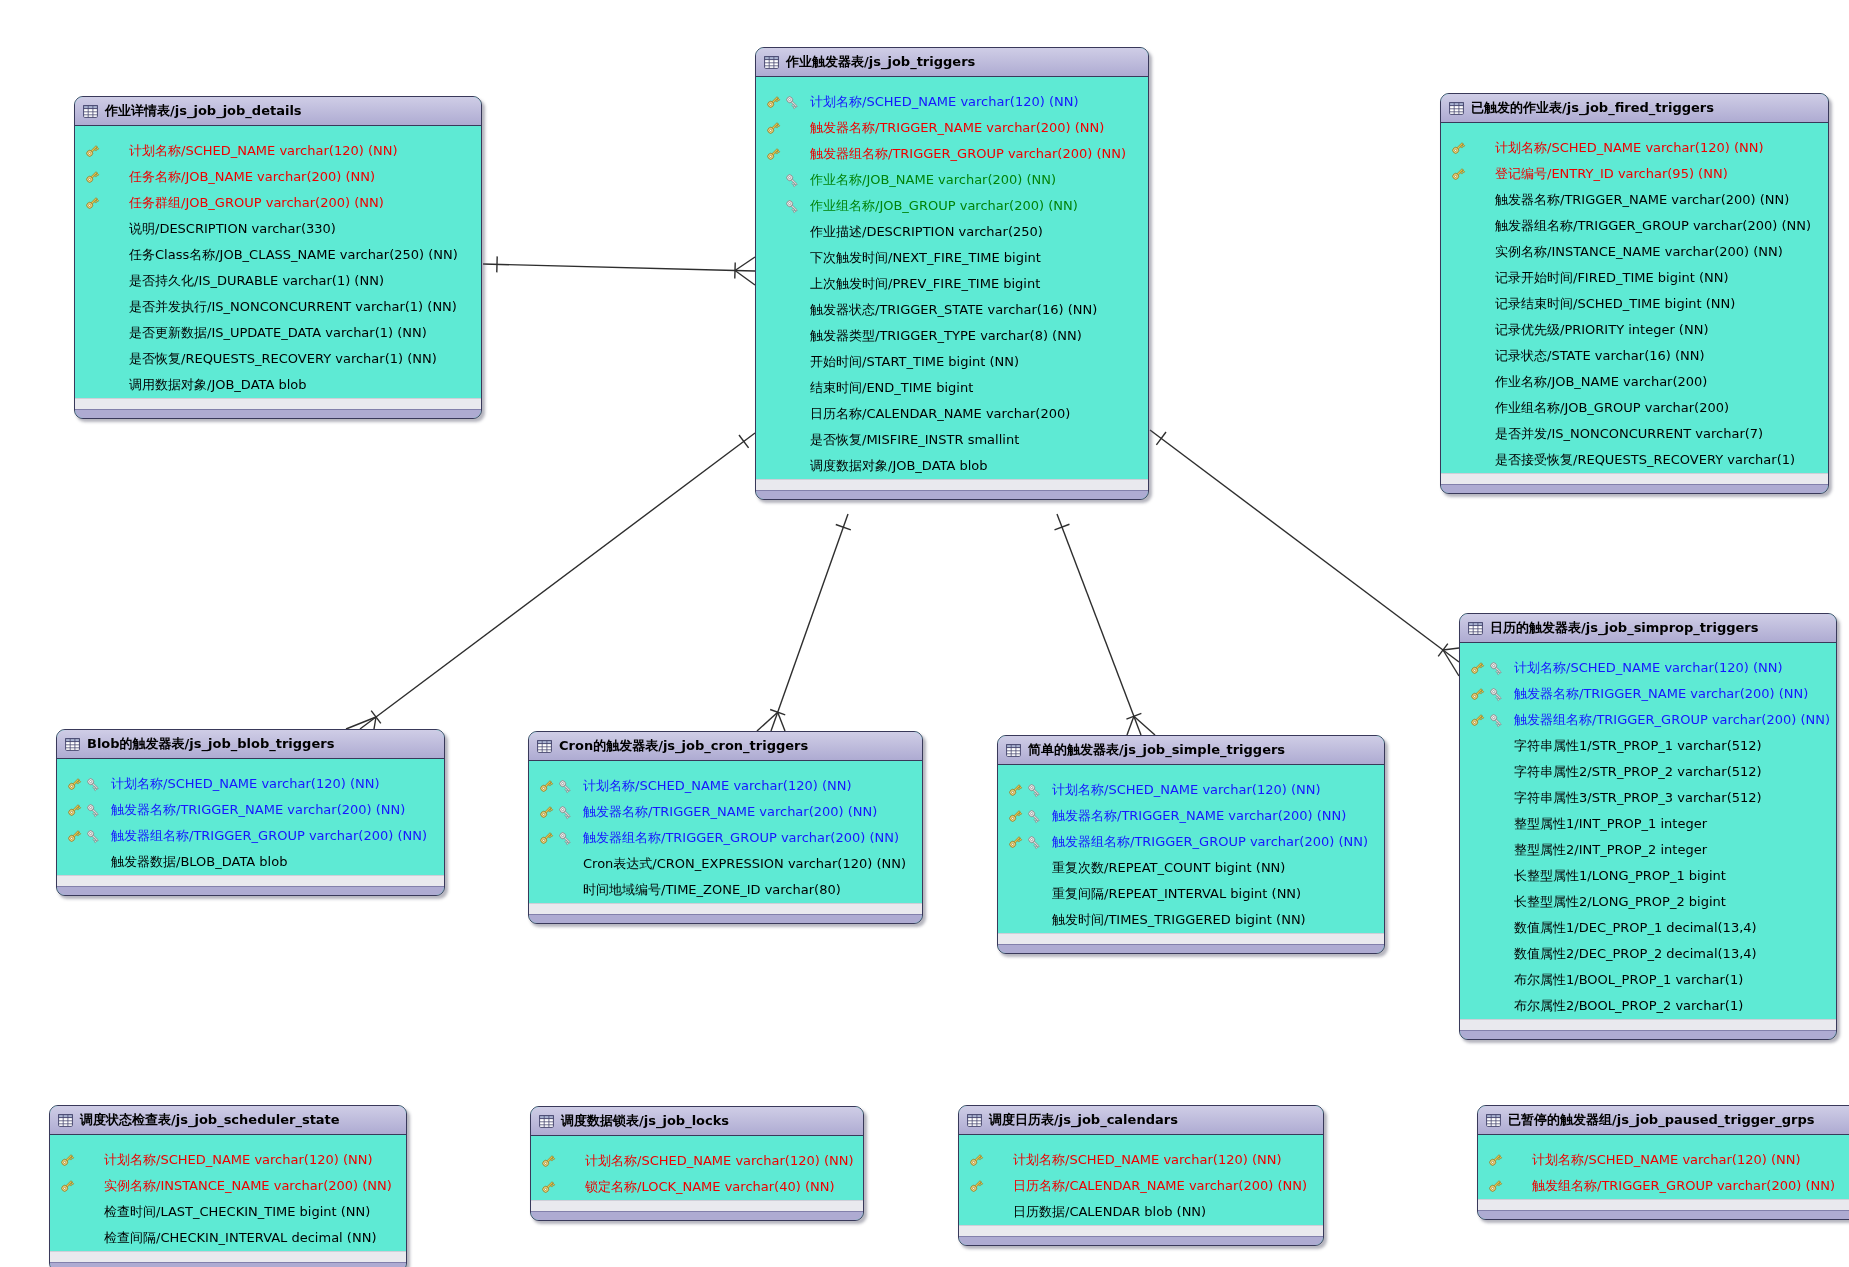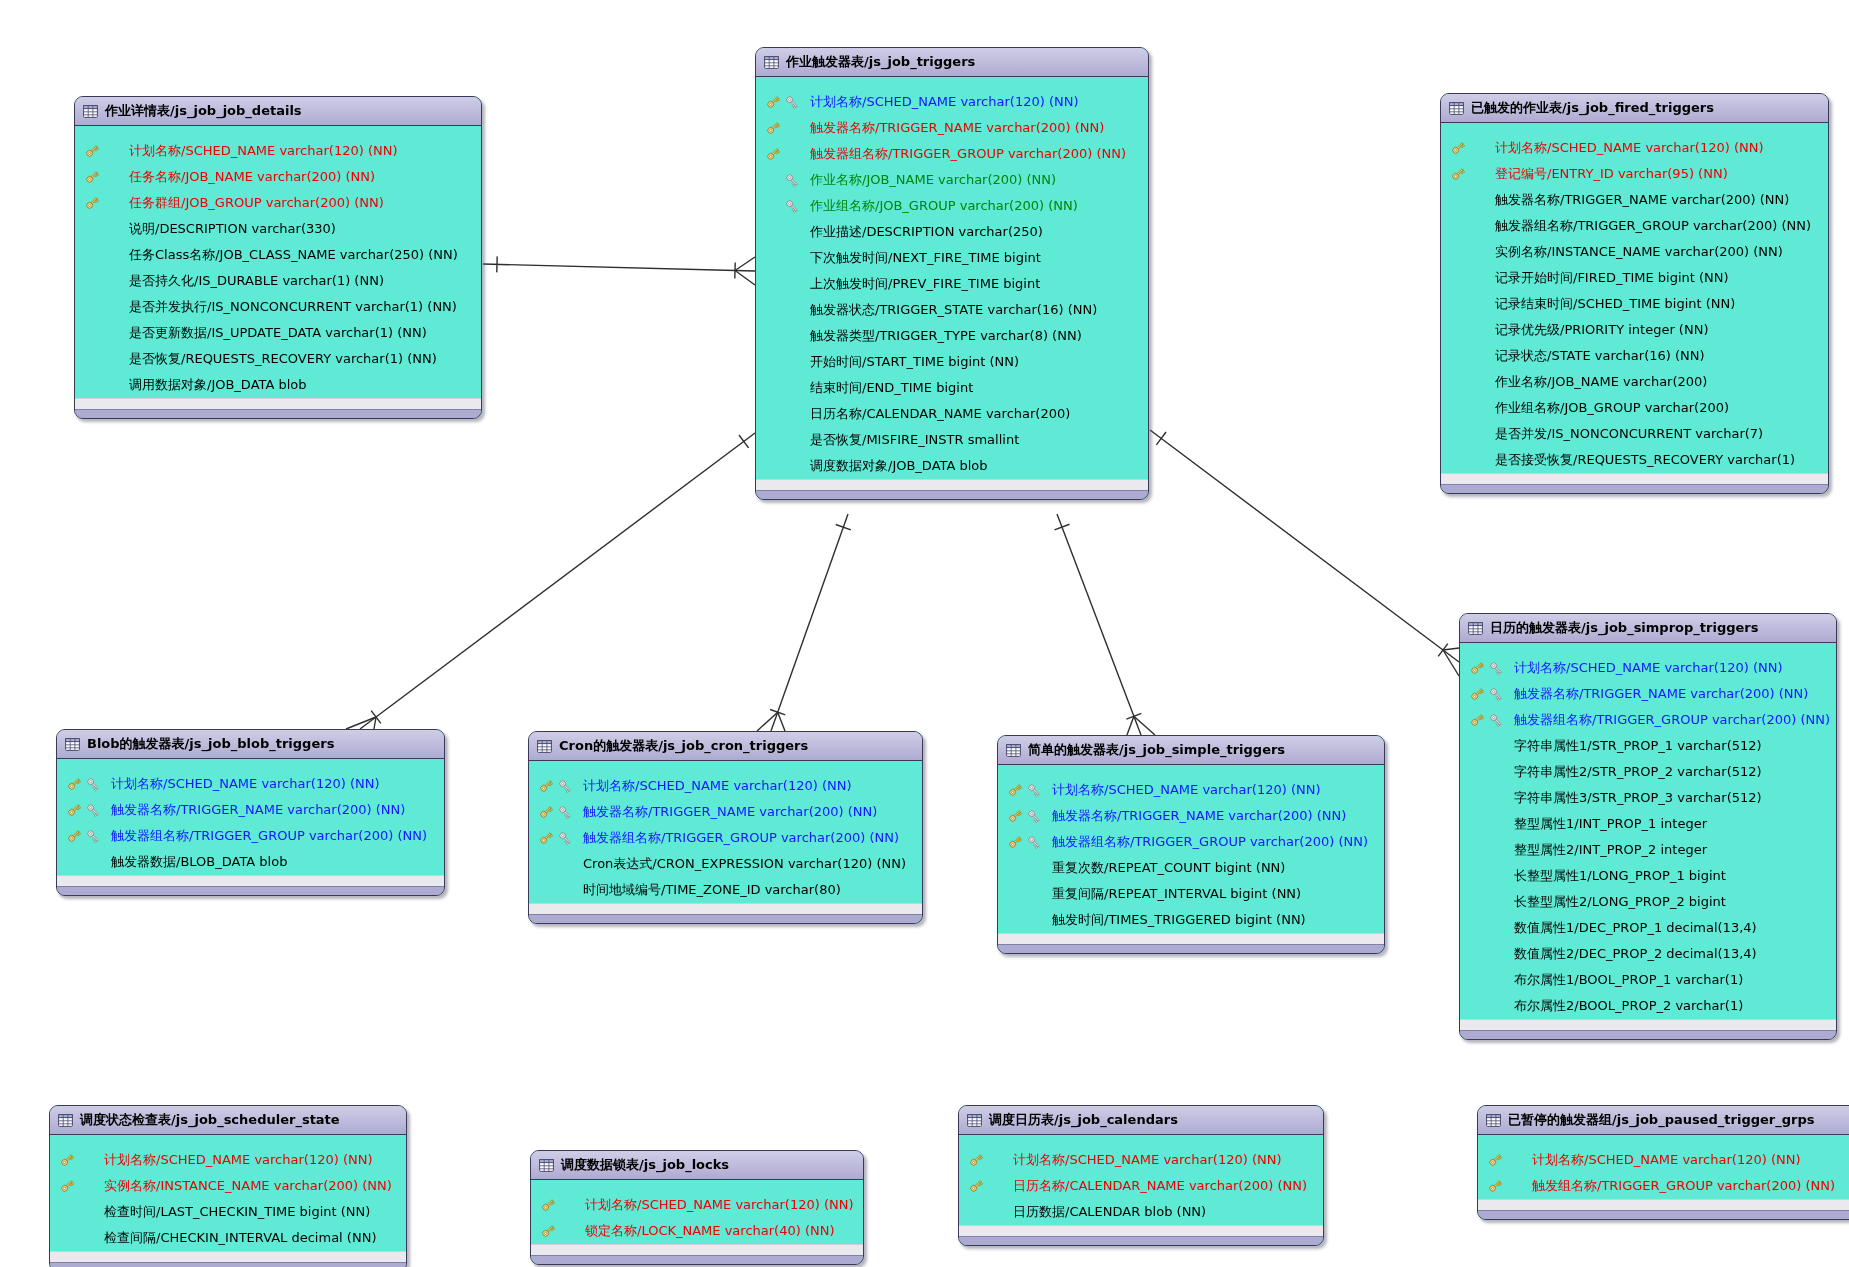--- a/index.html
+++ b/index.html
@@ -950,21 +950,21 @@
         </div>
         <div class="frow">
           <span class="kslot first"></span>
           <span class="kslot"></span>
           <span class="ftext c-black">检查间隔/CHECKIN_INTERVAL decimal (NN)</span>
         </div>
       </div>
       <div class="ftr"></div>
       <div class="fbar"></div>
     </div>
-    <div class="table-card" style="left: 530px; top: 1106px; width: 332px; margin-top: 44px;">
+    <div class="table-card" style="left: 530px; top: 1106px; width: 332px;">
       <div class="hdr">
         <span class="ticon">
           <svg width="15" height="13" viewBox="0 0 15 13">
             <rect x="0.6" y="0.6" width="13.8" height="11.8" rx="1" fill="#ffffff" stroke="#4a4a72" stroke-width="1"></rect>
             <rect x="0.6" y="0.6" width="13.8" height="3" fill="#aab4d2" stroke="#4a4a72" stroke-width="1"></rect>
             <line x1="5.2" y1="0.6" x2="5.2" y2="12.4" stroke="#4a4a72" stroke-width="0.8"></line>
             <line x1="9.9" y1="0.6" x2="9.9" y2="12.4" stroke="#4a4a72" stroke-width="0.8"></line>
             <line x1="0.6" y1="6.8" x2="14.4" y2="6.8" stroke="#4a4a72" stroke-width="0.8"></line>
             <line x1="0.6" y1="9.8" x2="14.4" y2="9.8" stroke="#4a4a72" stroke-width="0.8"></line>
           </svg>

